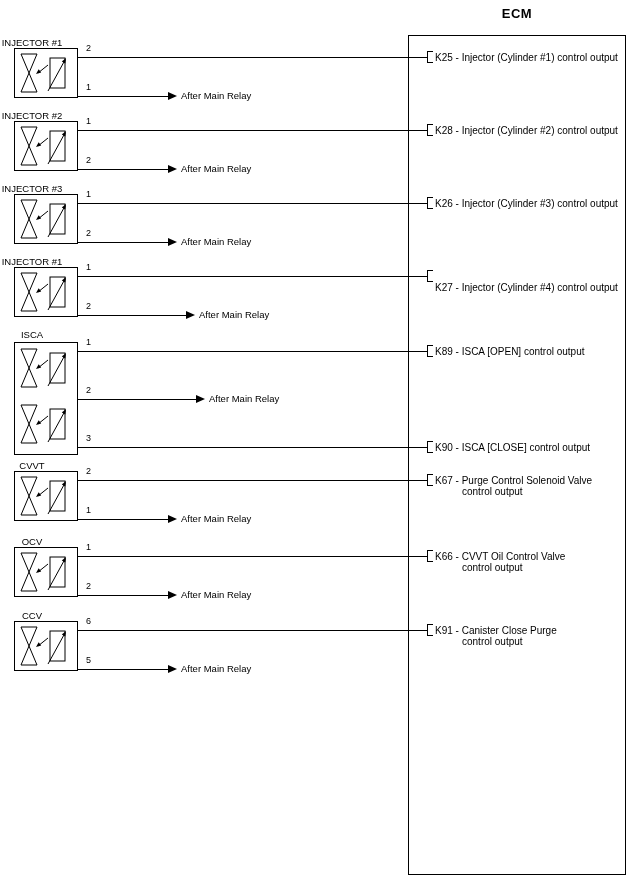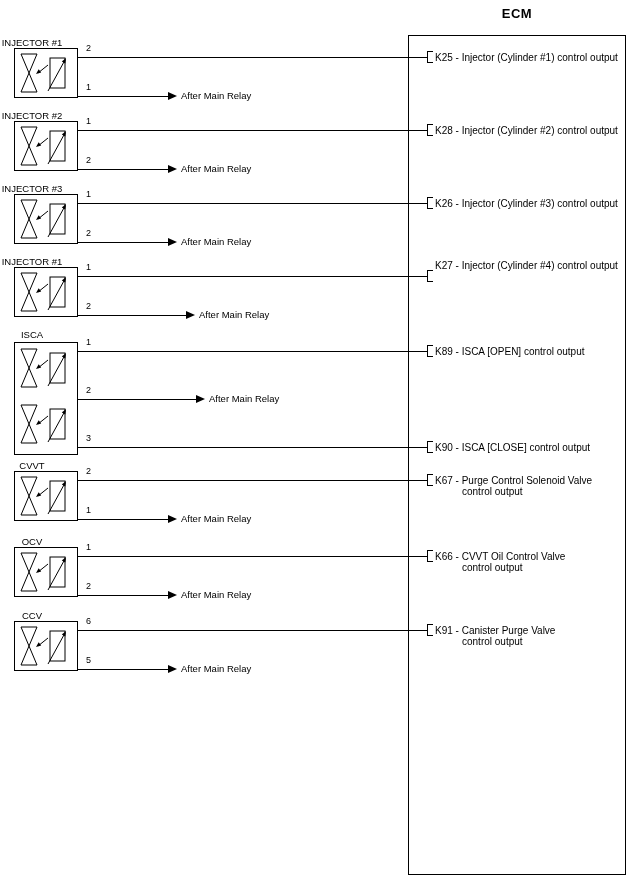--- a/index.html
+++ b/index.html
@@ -105,21 +105,21 @@
   <div class="comp">
     <div class="comp-label" style="top:256px">INJECTOR #1</div>
     <div class="comp-box" style="top:267px;height:50px">
       <svg class="sym" style="top:0" width="62" height="48">
           <use href="#sv"></use>
         </svg>
     </div>
     <div class="pin-num" style="top:262px">1</div>
     <div class="wire" style="left:78px;top:276px;width:349px"></div>
     <div class="ecm-pin" style="top:270px"></div>
-    <div class="klabel" style="top:260px">
+    <div class="klabel" style="top:282px">
       <div class="l1">K27 - Injector (Cylinder #4) control output</div>
     </div>
     <div class="pin-num" style="top:301px">2</div>
     <div class="wire" style="left:78px;top:315px;width:108px"></div>
     <div class="arrowhead" style="left:186px;top:311px"></div>
     <div class="amr" style="left:199px;top:309px">After Main Relay</div>
   </div>
 
   <div class="comp">
     <div class="comp-label" style="top:329px">ISCA</div>
@@ -193,21 +193,21 @@
     <div class="comp-label" style="top:610px">CCV</div>
     <div class="comp-box" style="top:621px;height:50px">
       <svg class="sym" style="top:0" width="62" height="48">
           <use href="#sv"></use>
         </svg>
     </div>
     <div class="pin-num" style="top:616px">6</div>
     <div class="wire" style="left:78px;top:630px;width:349px"></div>
     <div class="ecm-pin" style="top:624px"></div>
     <div class="klabel" style="top:625px">
-      <div class="l1">K91 - Canister Purge Valve</div>
+      <div class="l1">K91 - Canister Close Purge</div>
       <div class="l2">control output</div>
     </div>
     <div class="pin-num" style="top:655px">5</div>
     <div class="wire" style="left:78px;top:669px;width:90px"></div>
     <div class="arrowhead" style="left:168px;top:665px"></div>
     <div class="amr" style="left:181px;top:663px">After Main Relay</div>
   </div>
 
 </div>
 

